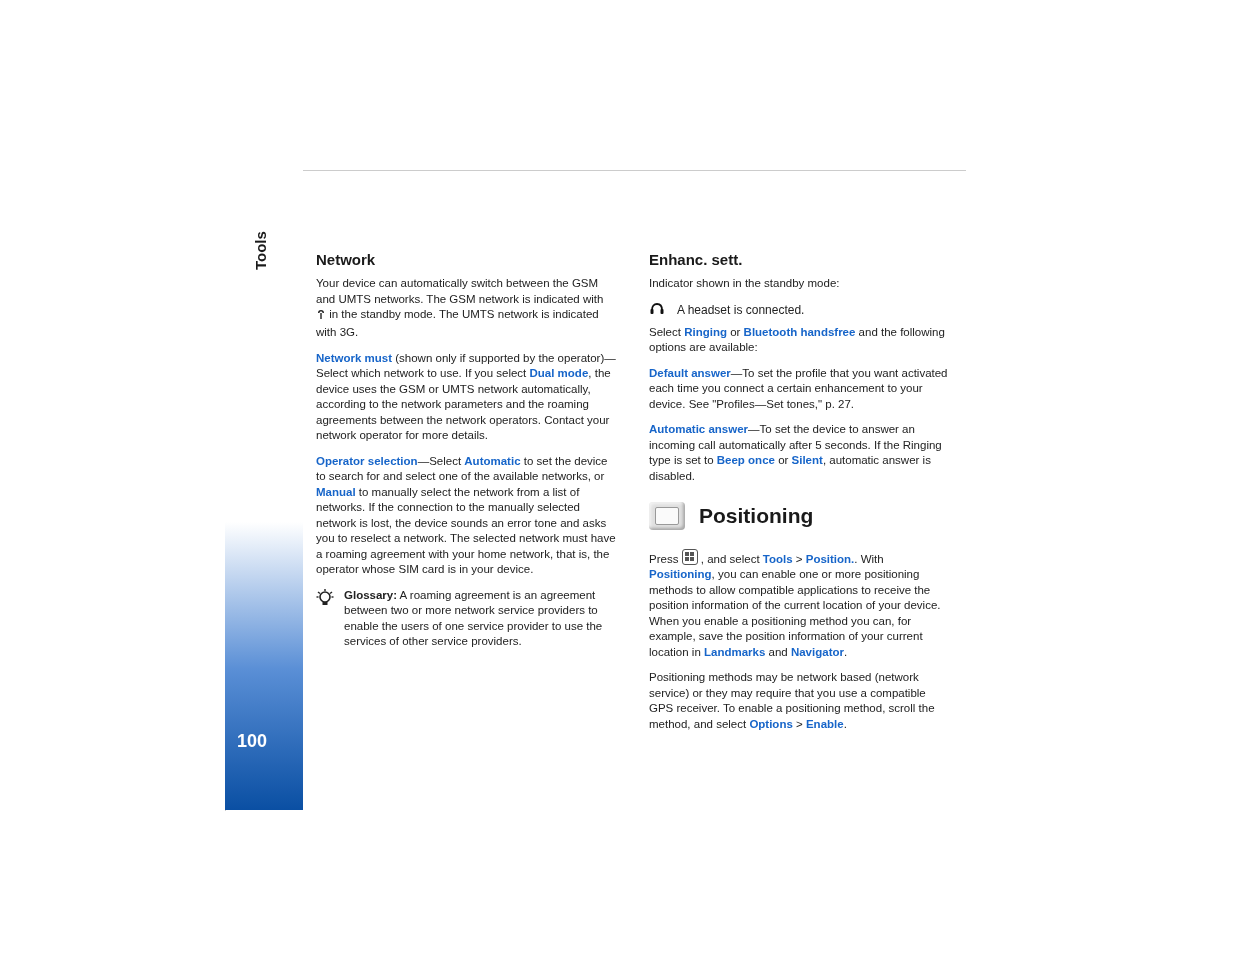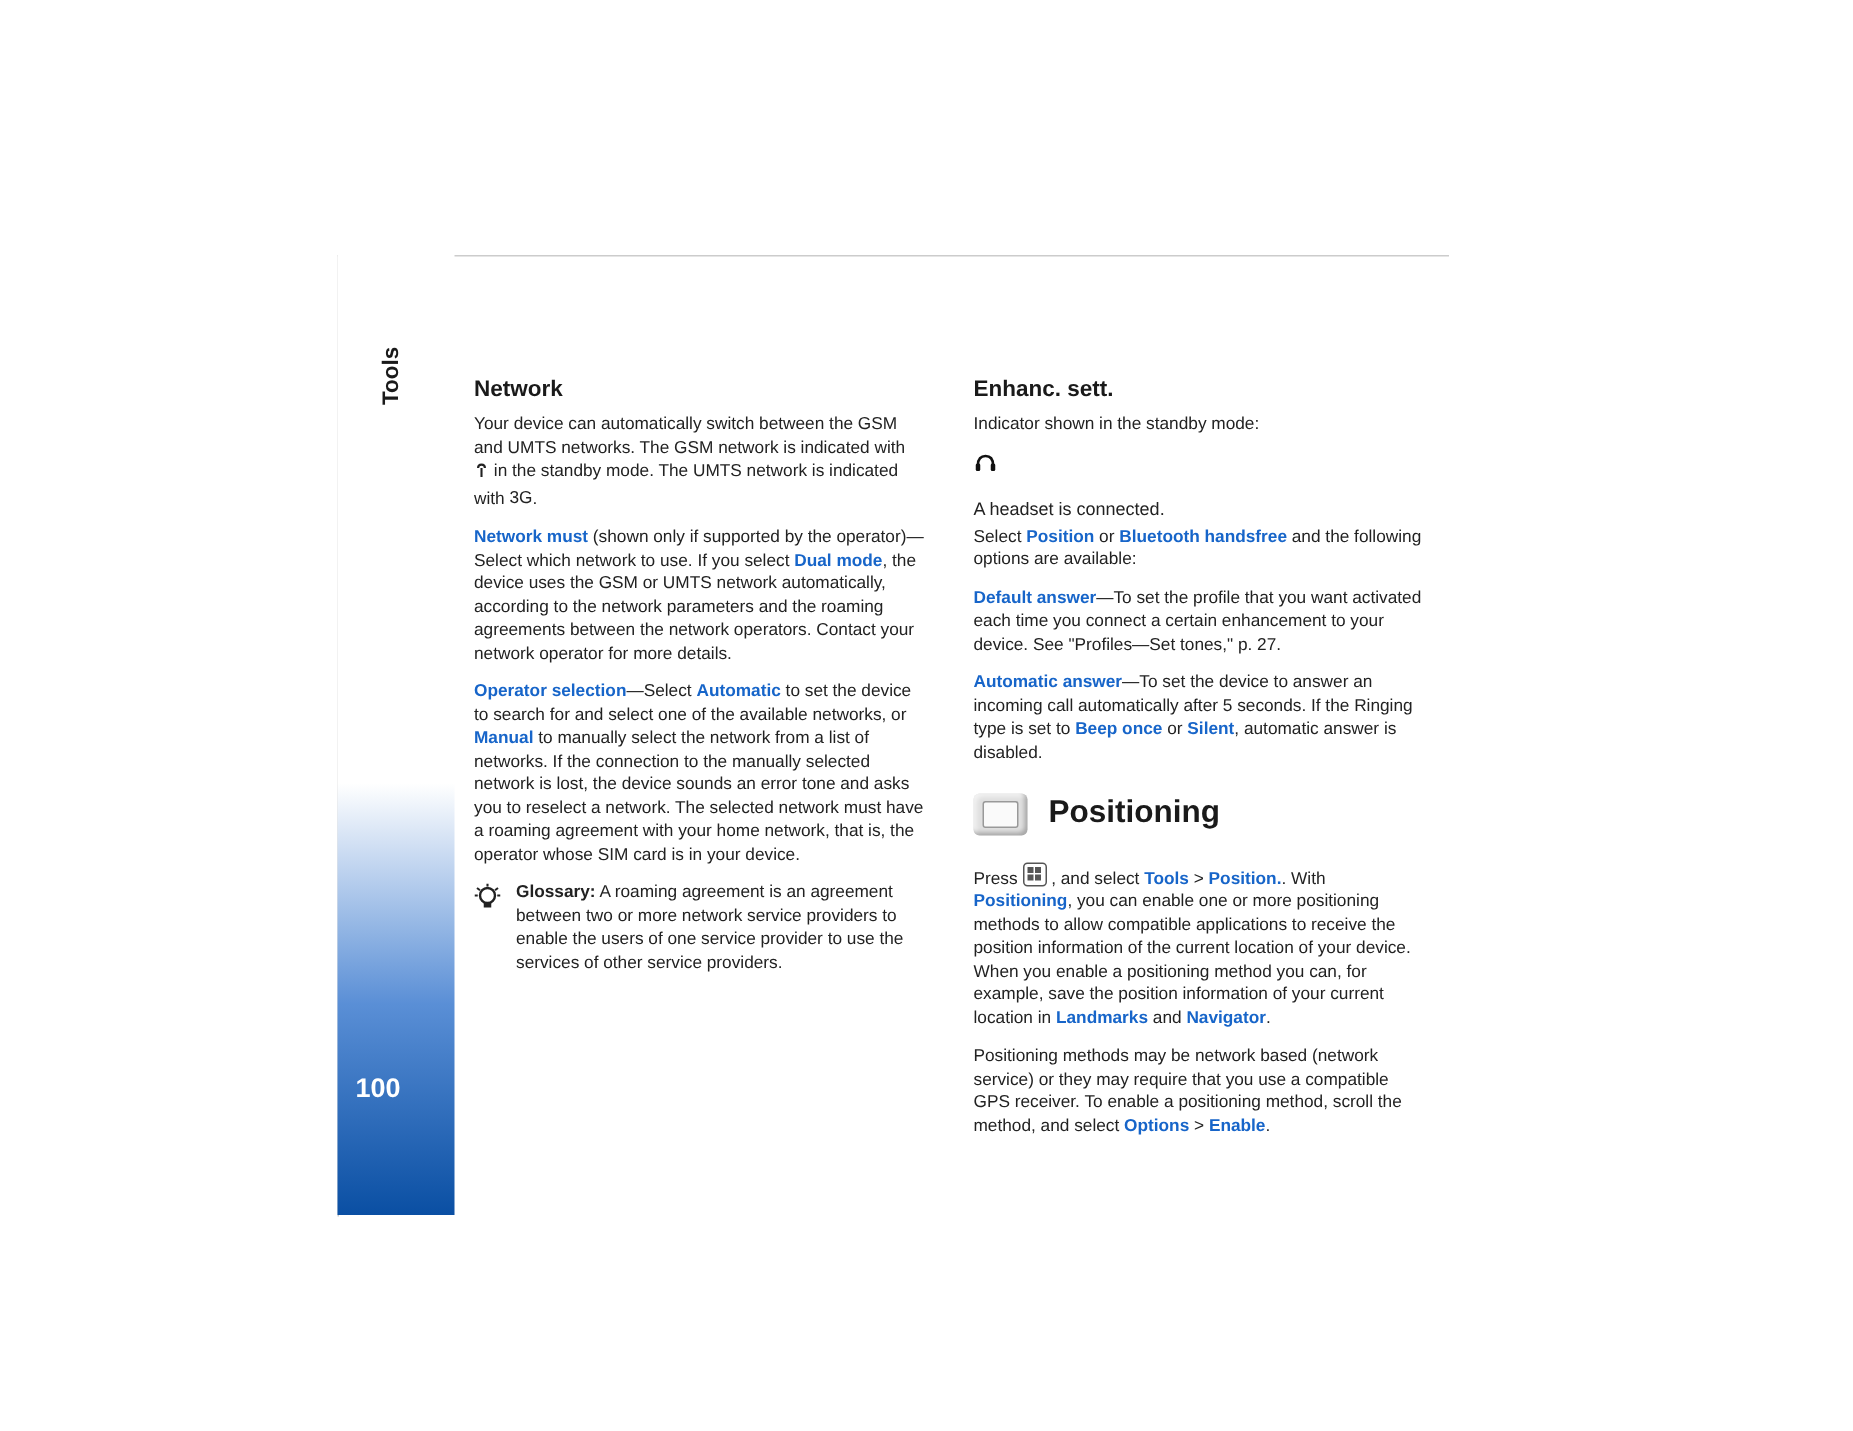--- a/index.html
+++ b/index.html
@@ -36,21 +36,21 @@
     top: 270px;
     transform: rotate(-90deg);
     transform-origin: left top;
     font-weight: bold;
     font-size: 15px;
     color: #1a1a1a;
   }
   .page-number {
     position: absolute;
     left: 237px;
-    top: 715px;
+    top: 731px;
     color: #fff;
     font-weight: bold;
     font-size: 18px;
   }
   .content {
     position: absolute;
     left: 316px;
     top: 250px;
     width: 640px;
     display: flex;
@@ -97,21 +97,20 @@
   }
   .tip-text {
     flex: 1;
     font-size: 11.5px;
   }
   .indic-row {
     display: flex;
     gap: 10px;
     margin-bottom: 4px;
     align-items: flex-start;
-    flex-direction: column;
   }
   .indic-icon {
     flex-shrink: 0;
     width: 18px;
     font-size: 14px;
     color: #111;
   }
   .inline-icon {
     display: inline-block;
     vertical-align: middle;
@@ -216,21 +215,21 @@
         <svg width="16" height="14" viewBox="0 0 16 14">
             <path d="M3 8 C3 4 5 2 8 2 C11 2 13 4 13 8" fill="none" stroke="#111" stroke-width="1.8"></path>
             <rect x="1.5" y="7" width="3" height="5" rx="1" fill="#111"></rect>
             <rect x="11.5" y="7" width="3" height="5" rx="1" fill="#111"></rect>
           </svg>
       </div>
       <div>A headset is connected.</div>
     </div>
 
     <p>
-      <span>Select </span><span class="blue">Position</span><span> or </span><span class="blue">Bluetooth handsfree</span><span> and the following options are available:</span>
+      <span>Select </span><span class="blue">Ringing</span><span> or </span><span class="blue">Bluetooth handsfree</span><span> and the following options are available:</span>
     </p>
 
     <p>
       <span class="blue">Default answer</span><span>—To set the profile that you want activated each time you connect a certain enhancement to your device. See "Profiles—Set tones," p. 27.</span>
     </p>
 
     <p>
       <span class="blue">Automatic answer</span><span>—To set the device to answer an incoming call automatically after 5 seconds. If the Ringing type is set to </span><span class="blue">Beep once</span><span> or </span><span class="blue">Silent</span><span>, automatic answer is disabled.</span>
     </p>
 

